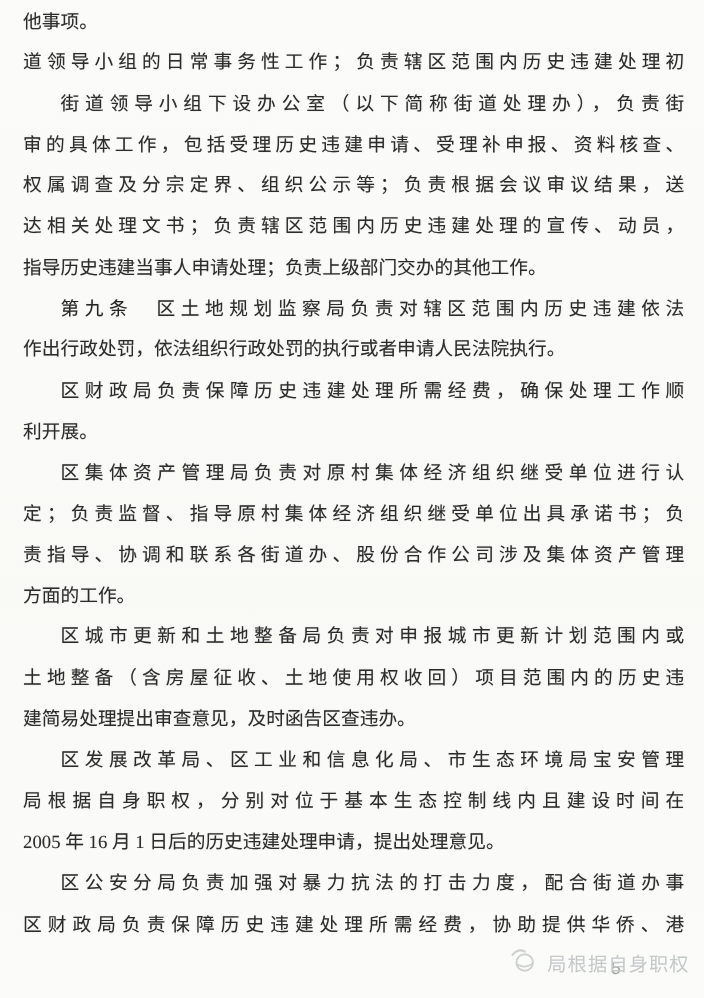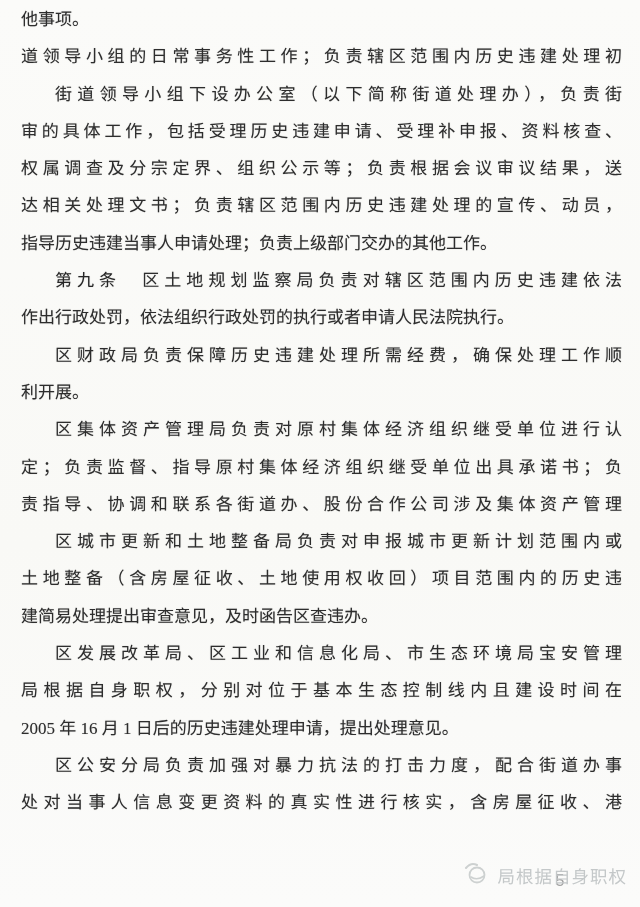--- a/index.html
+++ b/index.html
@@ -87,37 +87,38 @@
 
     <div class="para">
       <div class="line indent">区财政局负责保障历史违建处理所需经费，确保处理工作顺</div>
       <div class="line p-last">利开展。</div>
     </div>
 
     <div class="para">
       <div class="line indent">区集体资产管理局负责对原村集体经济组织继受单位进行认</div>
       <div class="line">定；负责监督、指导原村集体经济组织继受单位出具承诺书；负</div>
       <div class="line">责指导、协调和联系各街道办、股份合作公司涉及集体资产管理</div>
+      <div class="line p-last">方面的工作。</div>
     </div>
 
     <div class="para">
       <div class="line indent">区城市更新和土地整备局负责对申报城市更新计划范围内或</div>
       <div class="line">土地整备（含房屋征收、土地使用权收回）项目范围内的历史违</div>
       <div class="line p-last">建简易处理提出审查意见，及时函告区查违办。</div>
     </div>
 
     <div class="para">
       <div class="line indent">区发展改革局、区工业和信息化局、市生态环境局宝安管理</div>
       <div class="line">局根据自身职权，分别对位于基本生态控制线内且建设时间在</div>
       <div class="line p-last">2005 年 16 月 1 日后的历史违建处理申请，提出处理意见。</div>
     </div>
 
     <div class="para">
       <div class="line indent">区公安分局负责加强对暴力抗法的打击力度，配合街道办事</div>
-      <div class="line">处对当事人信息变更资料的真实性进行核实，含房屋征收、港</div>
+      <div class="line">区财政局负责保障历史违建处理所需经费，协助提供华侨、港</div>
     </div>
 
   </div>
 
   <div class="watermark">
     <span class="watermark-logo">
       <svg width="28" height="24" viewBox="0 0 28 24" fill="none" xmlns="http://www.w3.org/2000/svg">
         <path d="M2 7 Q7 1 13 4" stroke="#c6caca" stroke-width="2" stroke-linecap="round" fill="none"></path>
         <circle cx="13" cy="14" r="7.5" stroke="#c6caca" stroke-width="1.8" fill="none"></circle>
         <path d="M7 16 Q13 20 20 15" stroke="#c6caca" stroke-width="1.6" stroke-linecap="round" fill="none"></path>

